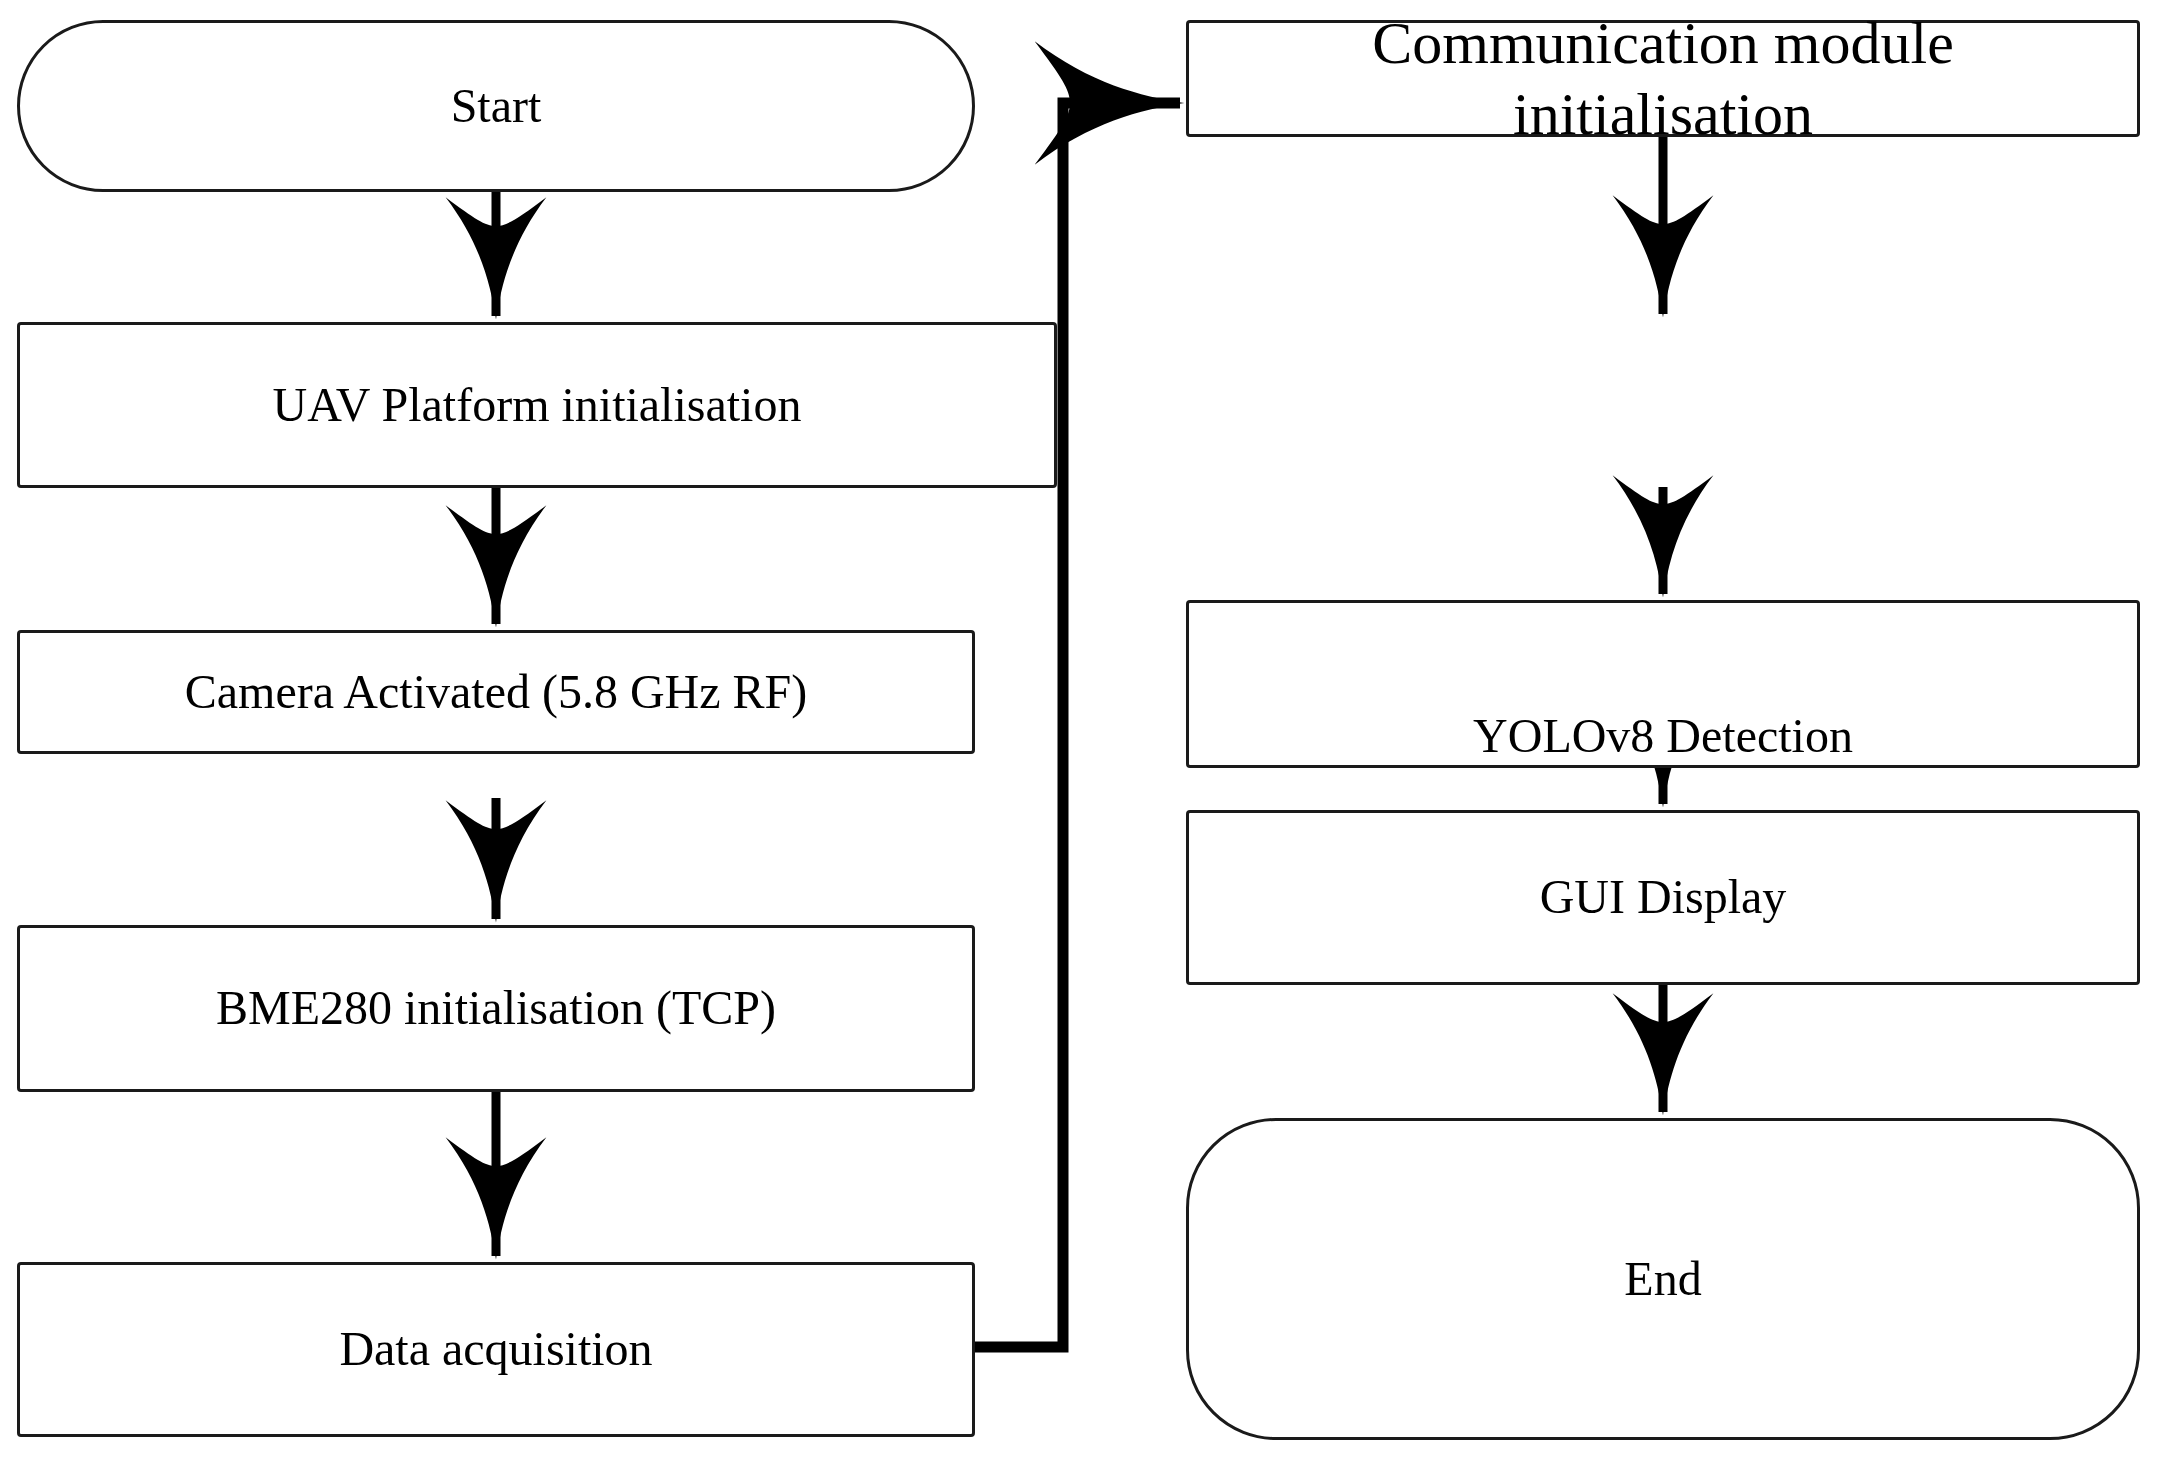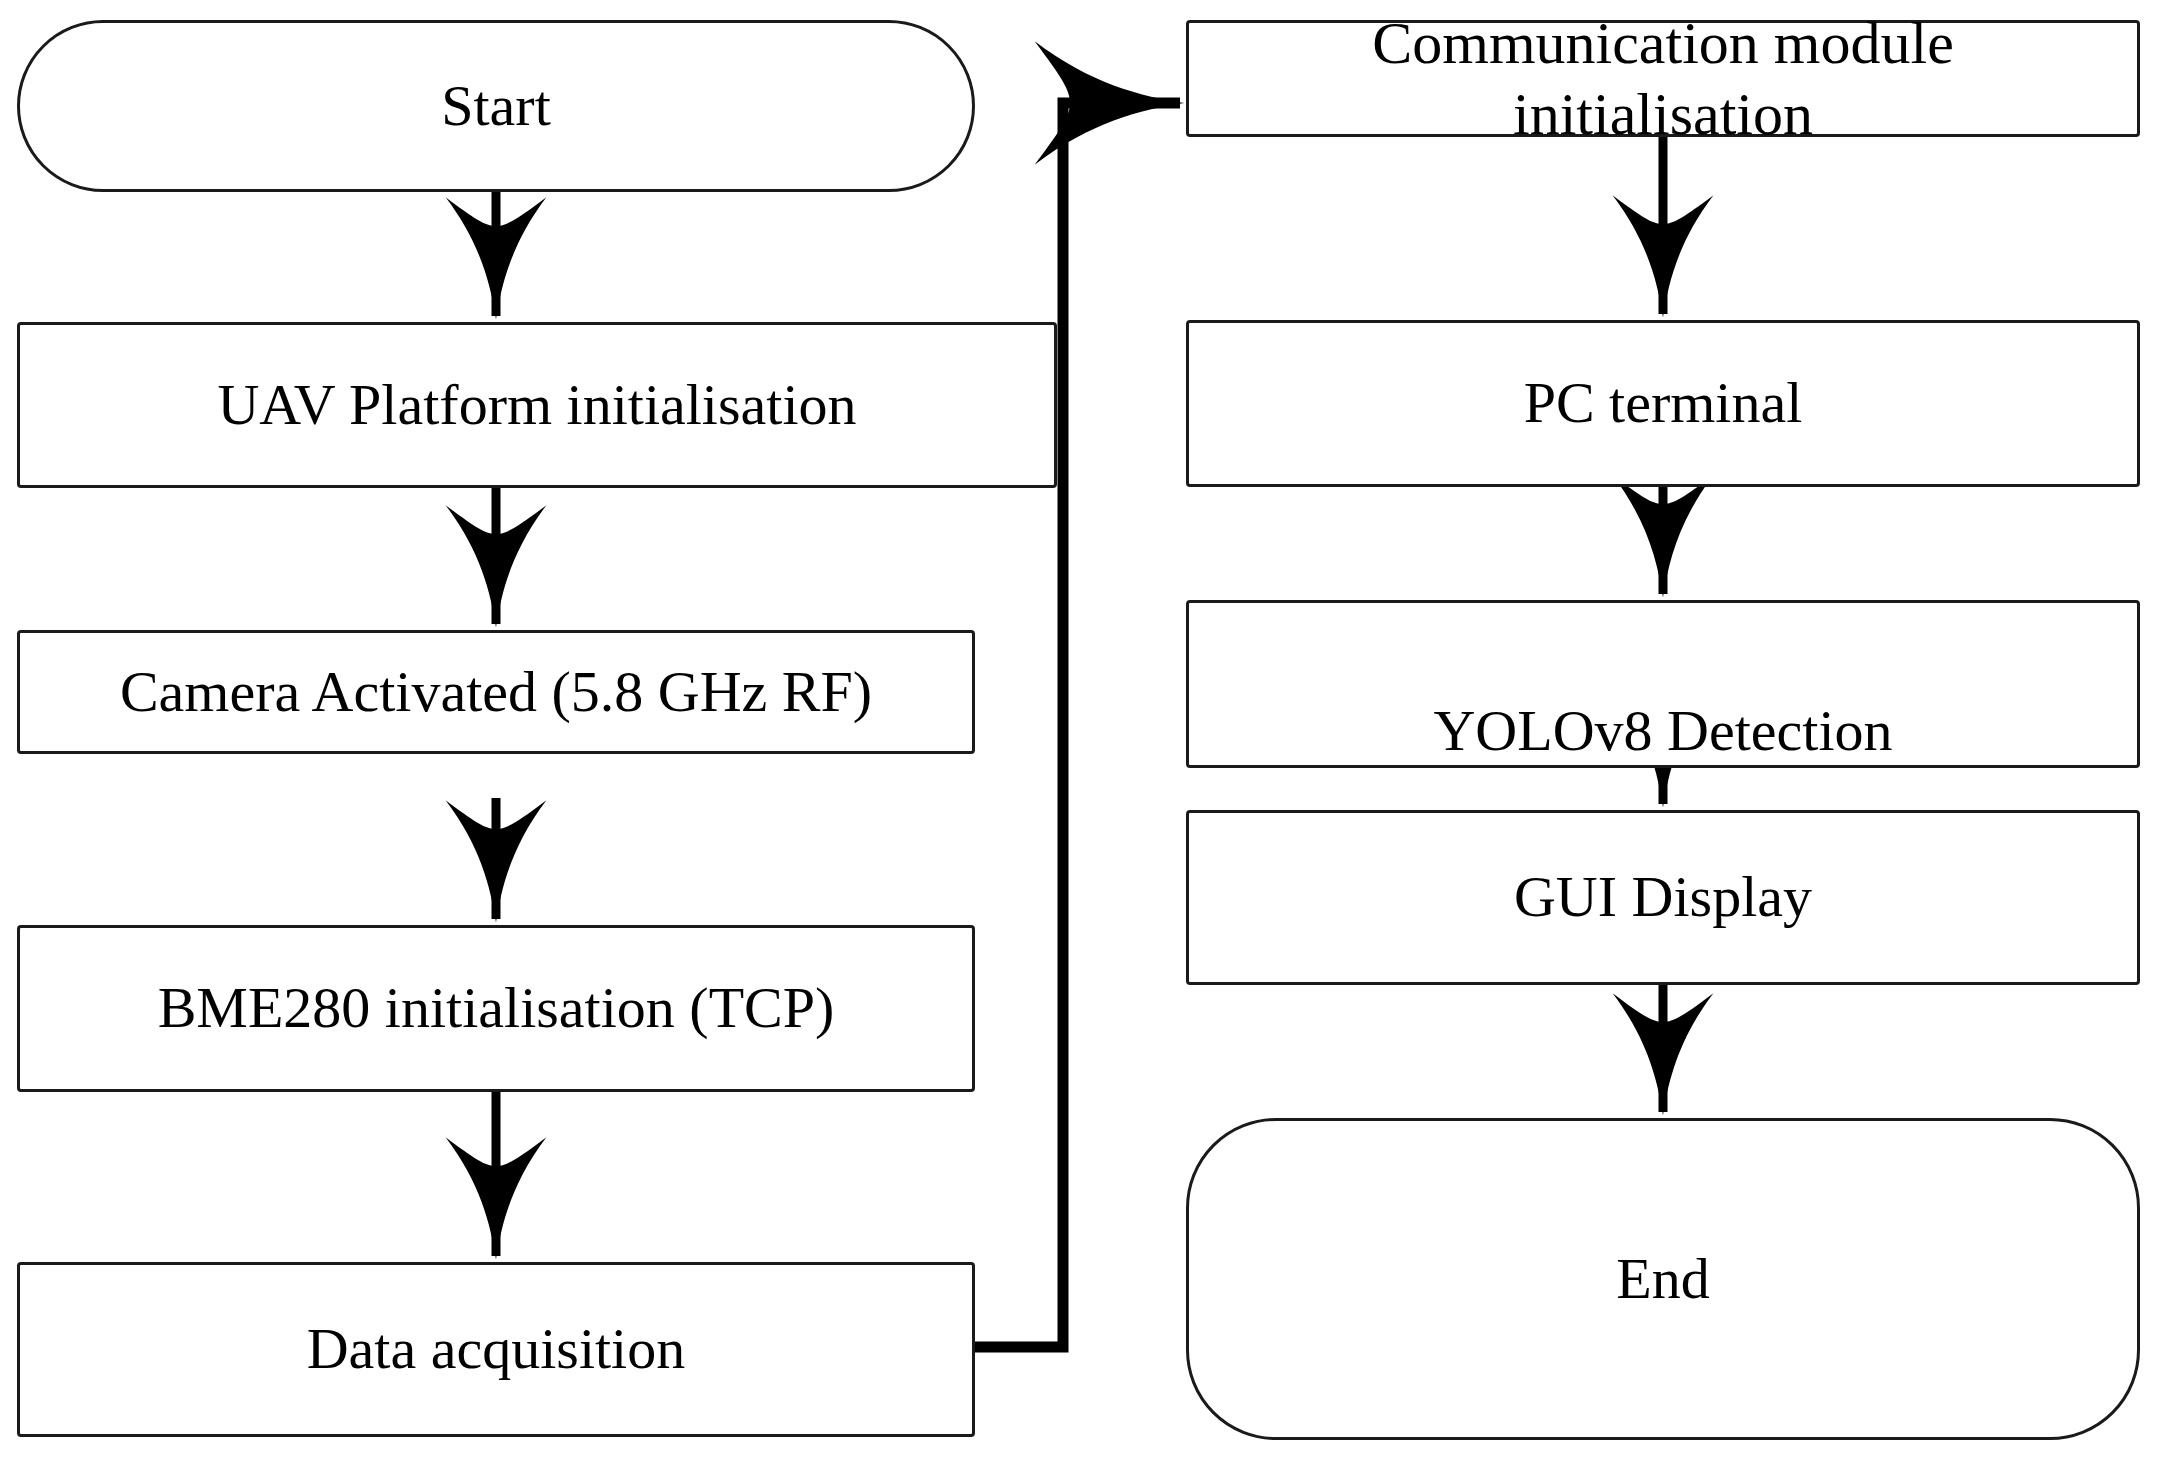--- a/index.html
+++ b/index.html
@@ -38,21 +38,21 @@
   .node.process {
     border-radius: 4px;
   }
   .node.terminator {
     border-radius: 90px;
   }
   .node-label {
     display: block;
     padding: 0 18px;
     white-space: pre-line;
-    font-size: 58px;
+    font-size: 48px;
   }
   .node.two-line .node-label {
     font-size: 60px;
   }
 </style>
 </head>
 <body>
 
 <div id="canvas">
 
@@ -94,23 +94,20 @@
 
   <div class="node process" style="left:17px; top:1262px; width:958px; height:175px;">
     <span class="node-label">Data acquisition</span>
   </div>
 
   <div class="node process two-line" style="left:1186px; top:20px; width:954px; height:117px;">
     <span class="node-label">Communication module
 initialisation</span>
   </div>
 
-  <div class="node process" style="left:1186px; top:320px; width:954px; height:167px;">
-    <span class="node-label">PC terminal</span>
-  </div>
 
   <div class="node process" style="left:1186px; top:600px; width:954px; height:168px;align-items:flex-end;">
     <span class="node-label">YOLOv8 Detection</span>
   </div>
 
   <div class="node process" style="left:1186px; top:810px; width:954px; height:175px;">
     <span class="node-label">GUI Display</span>
   </div>
 
   <div class="node terminator" style="left:1186px; top:1118px; width:954px; height:322px;">

